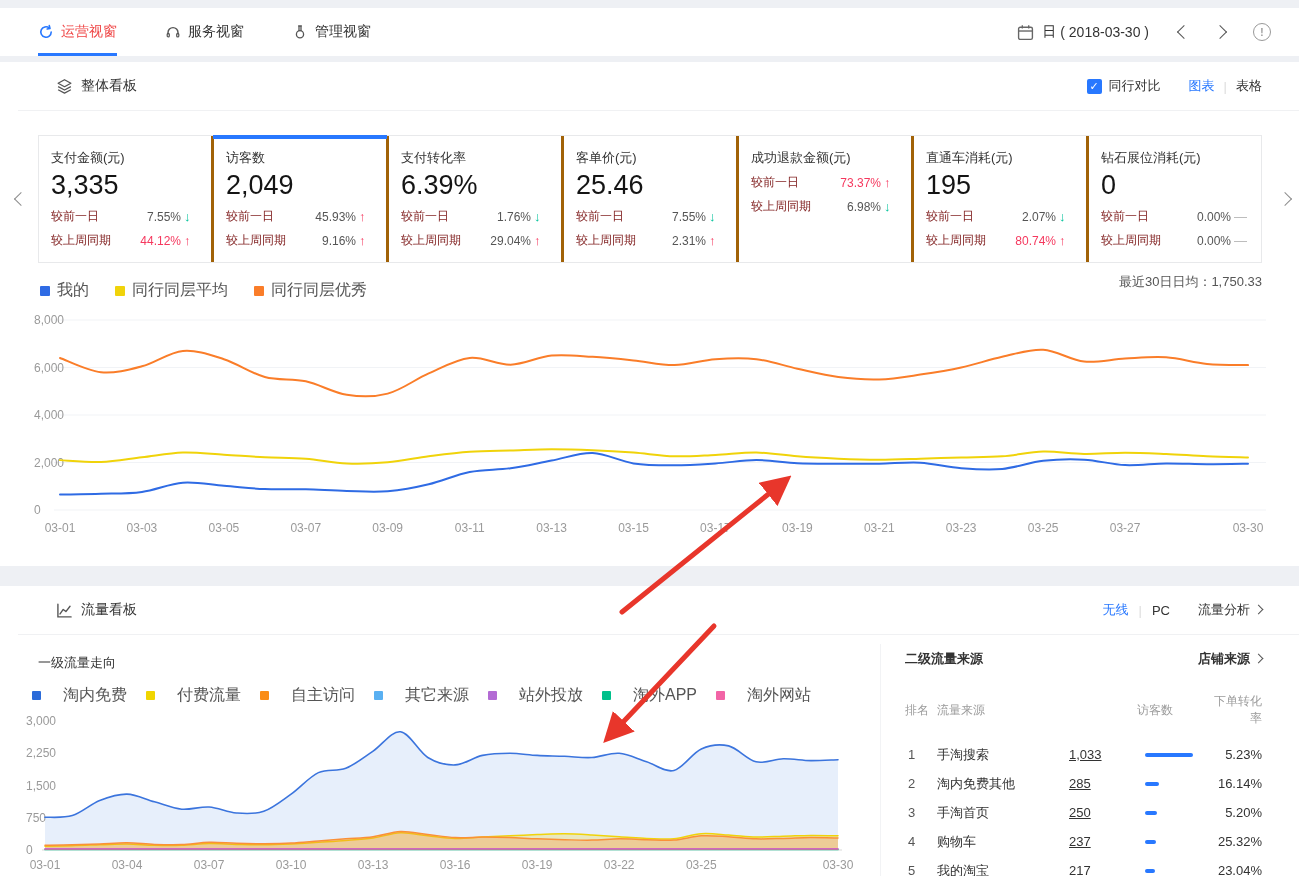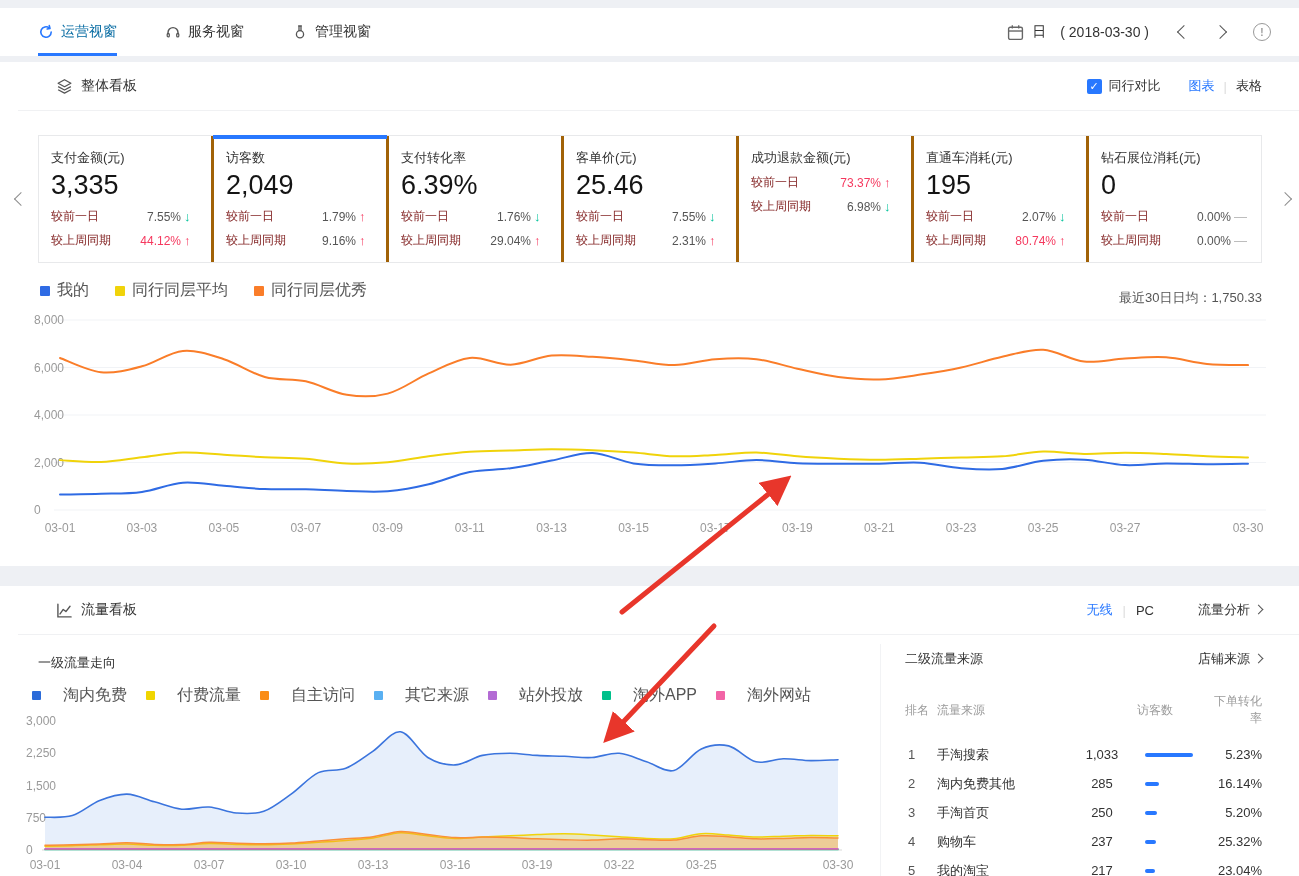--- a/index.html
+++ b/index.html
@@ -4,21 +4,21 @@
 <style>
   html,body{margin:0;padding:0;width:1299px;height:876px;overflow:hidden;
     background:#eef0f4;font-family:"Liberation Sans",sans-serif;position:relative;}
   .abs{position:absolute;}
   
   .topbar{position:absolute;top:8px;left:0;right:0;height:48px;background:#fff;}
   .tabs{position:absolute;left:38px;top:0;height:48px;display:flex;align-items:center;}
   .tab{display:flex;align-items:center;height:48px;position:relative;margin-right:48px;
     font-size:14px;color:#333;cursor:pointer;}
   .tab .ticon{margin-right:7px;display:flex;}
-  .tab.active{color:#0369a1;}
+  .tab.active{color:#ef4444;}
   .tab.active::after{content:"";position:absolute;left:0;right:0;bottom:0;height:3px;background:#2878ff;}
   .tb-right{position:absolute;right:28px;top:0;height:48px;display:flex;align-items:center;font-size:14px;color:#333;}
   .tb-right .cal{margin-right:8px;display:flex;}
   .chev{display:inline-block;width:9px;height:9px;}
   .chev.left{border-left:1.5px solid #555;border-bottom:1.5px solid #555;transform:rotate(45deg);}
   .chev.right{border-top:1.5px solid #555;border-right:1.5px solid #555;transform:rotate(45deg);}
   .chev.small{width:6px;height:6px;border-width:1.4px;margin-left:5px;position:relative;top:-1px;}
   .tb-right .nav{margin-left:30px;cursor:pointer;display:flex;align-items:center;}
   .info-ic{margin-left:28px;width:16px;height:16px;border:1.3px solid #999;border-radius:50%;
     display:flex;align-items:center;justify-content:center;font-size:10px;color:#999;font-weight:700;cursor:pointer;}
@@ -54,45 +54,45 @@
   .arr[data-dir="flat"]{color:#b5b5b5;font-weight:400;}
   .car-arrow{position:absolute;top:128px;cursor:pointer;}
   .car-arrow.l{left:16px;}
   .car-arrow.r{right:9px;}
   .car-arrow .chev{border-color:#8d8d8d;}
   
   .legend{display:flex;align-items:center;font-size:16px;color:#555;}
   .leg-item{display:flex;align-items:center;margin-right:26px;cursor:pointer;}
   .sw{width:10px;height:10px;border-radius:1px;margin-right:7px;display:inline-block;}
   .ov-legend{position:absolute;left:40px;top:218px;}
-  .avg-note{position:absolute;right:37px;top:227px;font-size:13px;color:#555;}
+  .avg-note{position:absolute;right:37px;top:211px;font-size:13px;color:#555;}
   svg text.tick{font-size:12px;fill:#9a9a9a;}
   
   .tr-ctrl{position:absolute;right:37px;top:15px;display:flex;align-items:center;font-size:13px;}
   .tr-ctrl .on{color:#2878ff;cursor:pointer;}
   .tr-ctrl .sep{margin:0 10px;color:#dcdcdc;}
   .tr-ctrl .off{color:#333;cursor:pointer;}
-  .tr-ctrl .lnk{margin-left:44px;color:#333;cursor:pointer;display:flex;align-items:center;}
+  .tr-ctrl .lnk{margin-left:28px;color:#333;cursor:pointer;display:flex;align-items:center;}
   .sub-title{position:absolute;left:38px;top:68px;font-size:13px;color:#333;}
   .tr-legend{position:absolute;left:32px;top:99px;}
   .tr-legend .leg-item{margin-right:19px;gap:15px;}
   .tr-legend .sw{width:9px;height:9px;}
   .vdiv{position:absolute;left:880px;top:58px;bottom:0;border-left:1px solid #f2f3f5;}
   
   .sources{position:absolute;left:905px;right:37px;top:64px;}
-  .src-head{display:flex;align-items:center;justify-content:space-between;font-size:13px;color:#333;}
+  .src-head{display:flex;align-items:center;justify-content:space-between;font-size:13px;color:#333;font-weight:bold;}
   .src-link{display:flex;align-items:center;cursor:pointer;}
   .src-grid{display:grid;grid-template-columns:32px 132px 66px 72px 1fr;align-items:center;}
   .src-cols{margin-top:25px;font-size:12px;color:#9b9b9b;}
   .src-cols .r{text-align:right;}
   .src-cols .span2{grid-column:3/5;text-align:right;padding-right:34px;}
   .src-rows{margin-top:13px;}
   .src-row{height:29px;font-size:13px;color:#333;}
   .src-row .rank{color:#555;padding-left:3px;}
-  .src-row .vis{text-align:center;}
+  .src-row .vis{text-align:left;text-decoration:underline;}
   .src-row .barcell{padding-left:10px;}
   .src-row .bar{height:4px;border-radius:2px;background:#2878ff;}
   .src-row .conv{text-align:right;}
   .anno{position:absolute;left:0;top:0;width:1299px;height:876px;pointer-events:none;z-index:50;}
 </style>
 </head>
 <body>
 
 <header class="topbar">
   <nav class="tabs">
@@ -128,21 +128,21 @@
   <div class="tb-right">
     <span class="cal">
       <svg width="17" height="17" viewBox="0 0 16 16">
           <rect x="1.5" y="3" width="13" height="11.5" rx="1.5" fill="none" stroke="#666" stroke-width="1.3"></rect>
           <line x1="1.5" y1="6.6" x2="14.5" y2="6.6" stroke="#666" stroke-width="1.3"></line>
           <line x1="5" y1="1.2" x2="5" y2="4.2" stroke="#666" stroke-width="1.3"></line>
           <line x1="11" y1="1.2" x2="11" y2="4.2" stroke="#666" stroke-width="1.3"></line>
         </svg>
     </span>
     <span>日</span>
-    <span style="margin-left:14px;">( 2018-03-30 )</span>
+    <span style="margin-left:4px;">( 2018-03-30 )</span>
     <span class="nav">
         <i class="chev left"></i>
       </span>
     <span class="nav" style="margin-left:26px;">
         <i class="chev right"></i>
       </span>
     <span class="info-ic">!</span>
   </div>
 </header>
 
@@ -178,21 +178,21 @@
           <span class="lbl">较上周同期</span>
           <span class="val" data-hot="true">44.12%</span>
           <span class="arr" data-dir="up">↑</span>
         </div>
     </div>
     <div class="card active">
       <div class="c-title">访客数</div>
       <div class="c-value">2,049</div>
       <div class="c-row">
           <span class="lbl">较前一日</span>
-          <span class="val" data-hot="false">1.79%</span>
+          <span class="val" data-hot="false">45.93%</span>
           <span class="arr" data-dir="up">↑</span>
         </div>
       <div class="c-row">
           <span class="lbl">较上周同期</span>
           <span class="val" data-hot="false">9.16%</span>
           <span class="arr" data-dir="up">↑</span>
         </div>
     </div>
     <div class="card">
       <div class="c-title">支付转化率</div>

